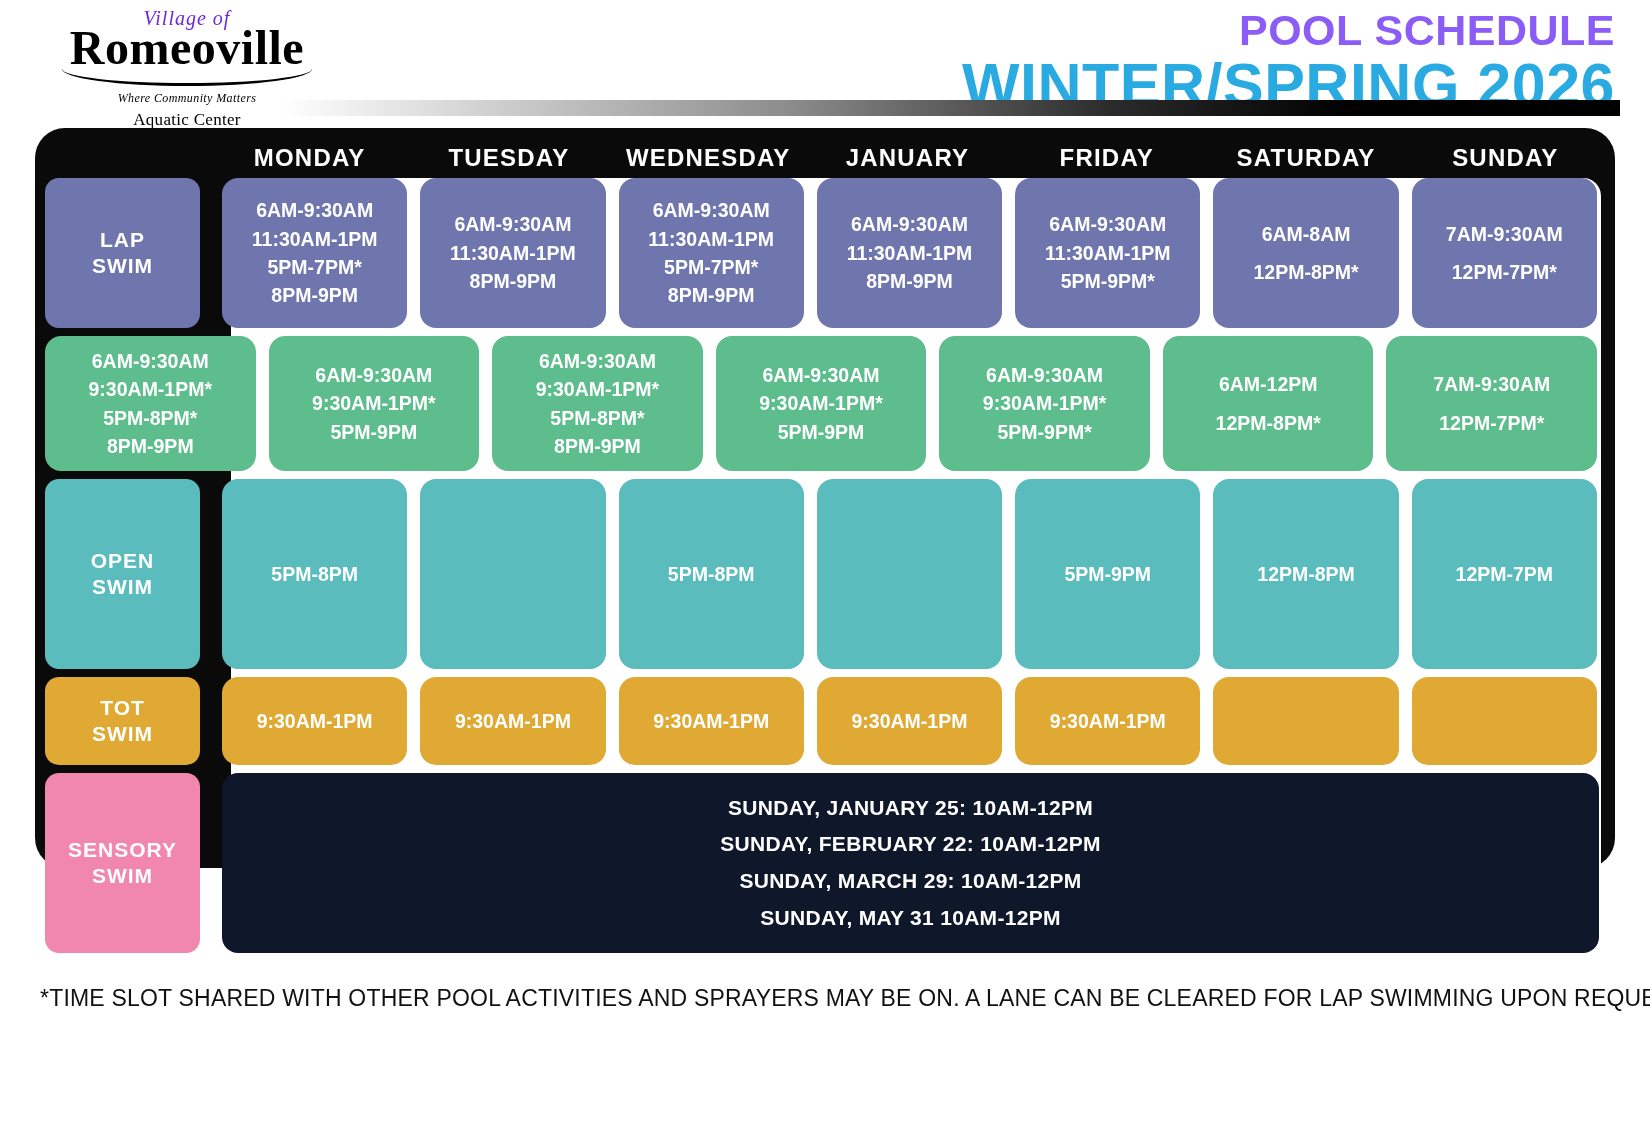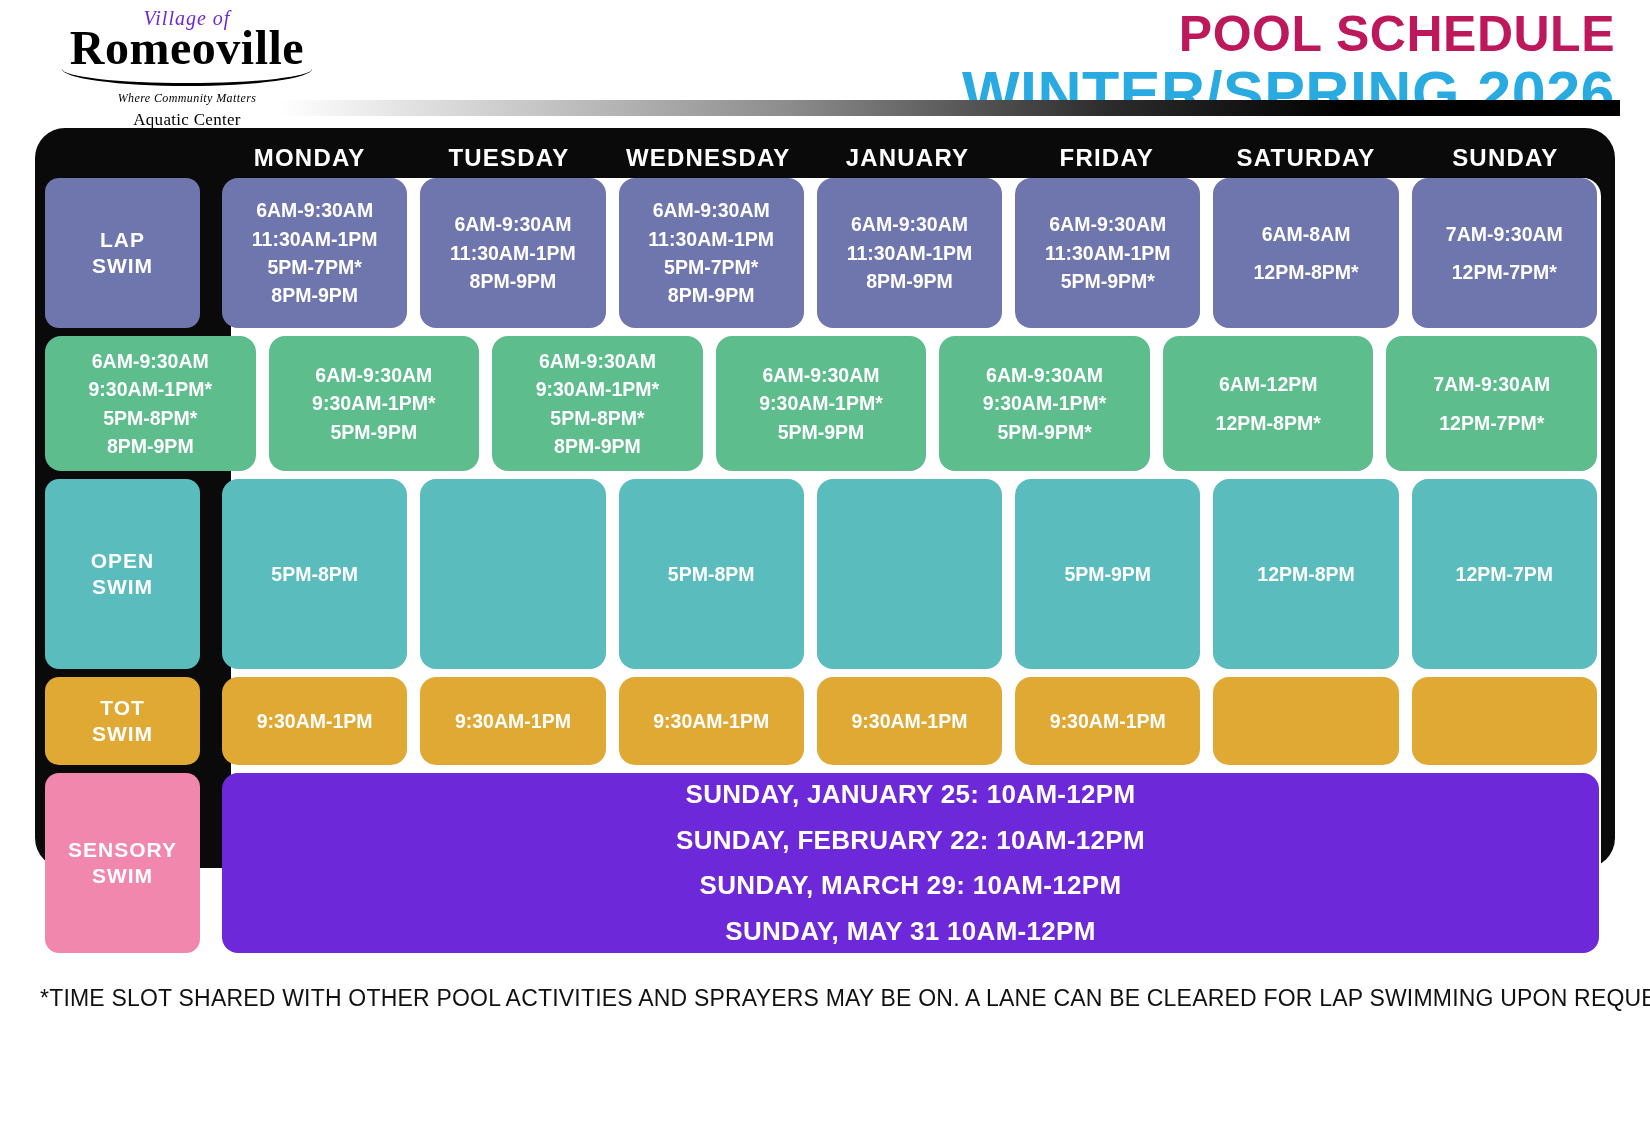--- a/index.html
+++ b/index.html
@@ -82,23 +82,23 @@
     letter-spacing: 0.3px;
   }
   .title-block {
     position: absolute;
     right: 35px;
     top: 8px;
     text-align: right;
   }
   .title-main {
     font-weight: bold;
-    font-size: 50px;
+    font-size: 43px;
     letter-spacing: 0.5px;
-    color: #be185d;
+    color: #8b5cf6;
     line-height: 1.05;
   }
   .title-sub {
     font-weight: bold;
     font-size: 61px;
     letter-spacing: 0.5px;
     color: #29abe2;
     line-height: 1.05;
   }
   .header-rule {
@@ -214,24 +214,24 @@
 
   .r-lap .rowlabel, .r-lap .cell,
   .r-river .rowlabel, .r-river .cell,
   .r-open .rowlabel, .r-open .cell,
   .r-tot .rowlabel, .r-tot .cell,
   .r-sensory .rowlabel, .r-sensory .cell { height: 100%; }
 
   .sensory-banner {
     flex: 1;
     border-radius: 16px;
-    background: #6d28d9;
+    background: #0f172a;
     color: #ffffff;
     font-weight: bold;
-    font-size: 26px;
+    font-size: 21px;
     line-height: 1.75;
     display: flex;
     flex-direction: column;
     align-items: center;
     justify-content: center;
     text-align: center;
     margin-right: 6px;
     letter-spacing: 0.3px;
   }
 

